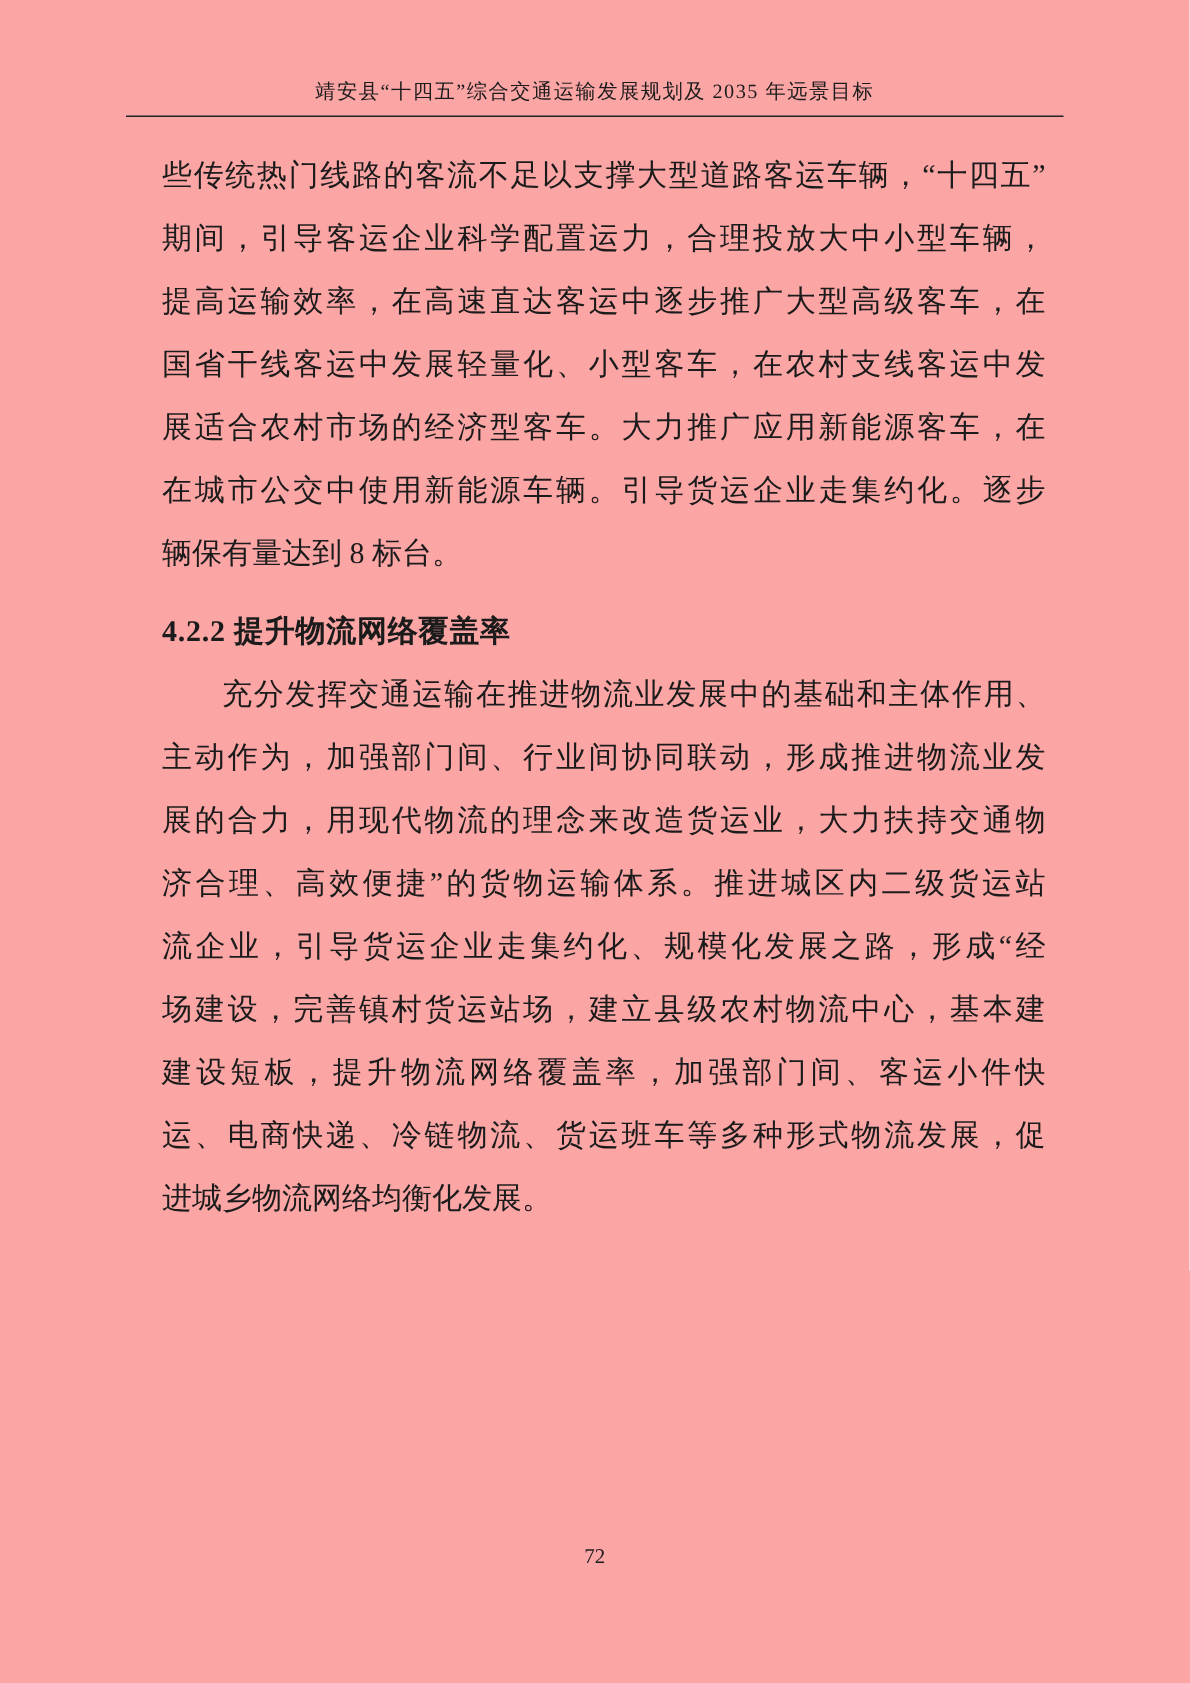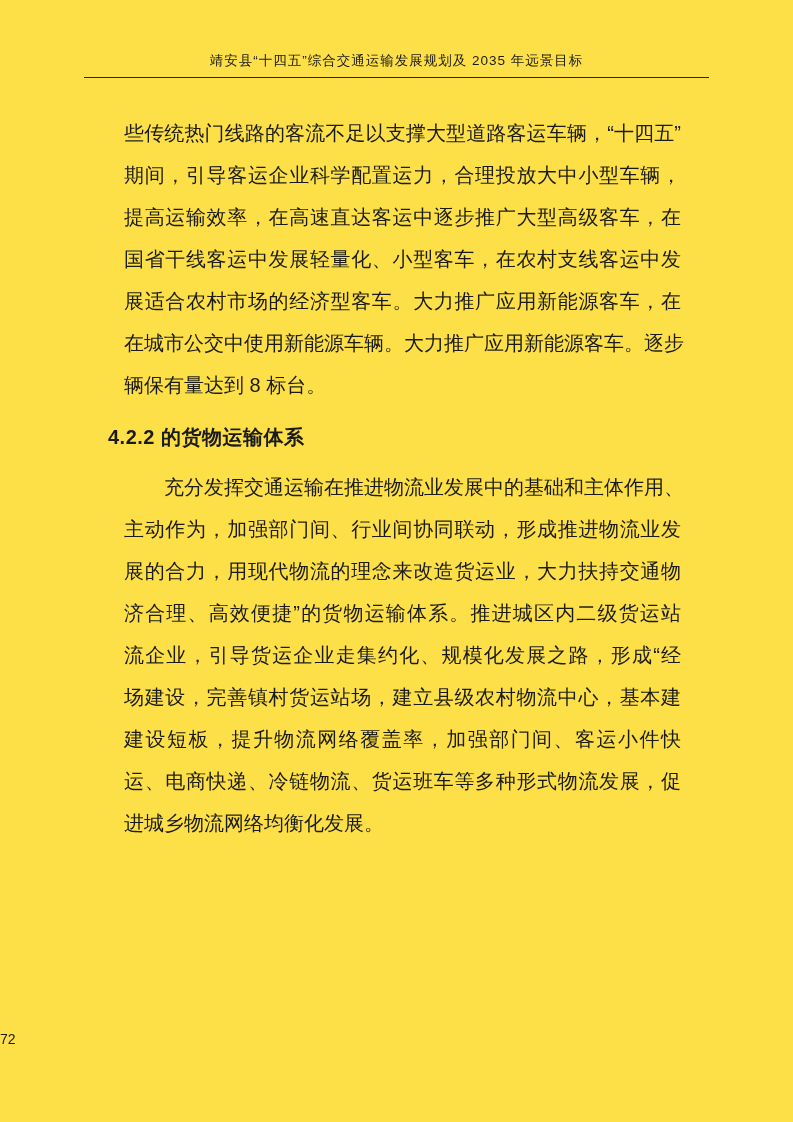--- a/index.html
+++ b/index.html
@@ -1,38 +1,38 @@
 <!DOCTYPE html>
 <html><head>
 <meta charset="utf-8">
 <style>
   html,body{margin:0;padding:0;background:#ffffff;}
   .page{
     position:relative;
     width:793px;height:1122px;
-    background:#fde047;
-    font-family:Liberation Sans, sans-serif;
+    background:#fca5a5;
+    font-family:Liberation Serif, serif;
     color:#1b1b1b;
     overflow:hidden;
   }
   .header{
     position:absolute;
     top:52px;left:84px;width:625px;
     text-align:center;
     font-size:13.5px;
     letter-spacing:1px;
     padding-bottom:7px;
     border-bottom:1.5px solid #222222;
     white-space:nowrap;
   }
   .content{
     position:absolute;
     top:96px;left:108px;width:589px;
   }
-  .para{margin:16px;padding:0;}
+  .para{margin:0;padding:0;}
   .line{
     font-size:20px;
     line-height:42px;
     height:42px;
     text-align:justify;
     text-align-last:justify;
     white-space:nowrap;
   }
   .line.last{
     text-align-last:left;
@@ -44,46 +44,46 @@
   .section-heading{
     font-size:20px;
     font-weight:bold;
     line-height:26px;
     margin:18px 0 8px 0;
     letter-spacing:0.5px;
   }
   .footer{
     position:absolute;
     top:1031px;left:0;width:793px;
-    text-align:left;
+    text-align:center;
     font-size:14px;
   }
 </style>
 </head>
 <body>
 
 <div class="page">
 
   <div class="header">
     <span>靖安县“十四五”综合交通运输发展规划及 2035 年远景目标</span>
   </div>
 
   <div class="content">
 
     <div class="para">
       <div class="line">些传统热门线路的客流不足以支撑大型道路客运车辆，“十四五”</div>
       <div class="line">期间，引导客运企业科学配置运力，合理投放大中小型车辆，</div>
       <div class="line">提高运输效率，在高速直达客运中逐步推广大型高级客车，在</div>
       <div class="line">国省干线客运中发展轻量化、小型客车，在农村支线客运中发</div>
       <div class="line">展适合农村市场的经济型客车。大力推广应用新能源客车，在</div>
-      <div class="line">在城市公交中使用新能源车辆。大力推广应用新能源客车。逐步</div>
+      <div class="line">在城市公交中使用新能源车辆。引导货运企业走集约化。逐步</div>
       <div class="line last">辆保有量达到 8 标台。</div>
     </div>
 
-    <div class="section-heading">4.2.2 的货物运输体系</div>
+    <div class="section-heading">4.2.2 提升物流网络覆盖率</div>
 
     <div class="para">
       <div class="line indent">充分发挥交通运输在推进物流业发展中的基础和主体作用、</div>
       <div class="line">主动作为，加强部门间、行业间协同联动，形成推进物流业发</div>
       <div class="line">展的合力，用现代物流的理念来改造货运业，大力扶持交通物</div>
       <div class="line">济合理、高效便捷”的货物运输体系。推进城区内二级货运站</div>
       <div class="line">流企业，引导货运企业走集约化、规模化发展之路，形成“经</div>
       <div class="line">场建设，完善镇村货运站场，建立县级农村物流中心，基本建</div>
       <div class="line">建设短板，提升物流网络覆盖率，加强部门间、客运小件快</div>
       <div class="line">运、电商快递、冷链物流、货运班车等多种形式物流发展，促</div>

